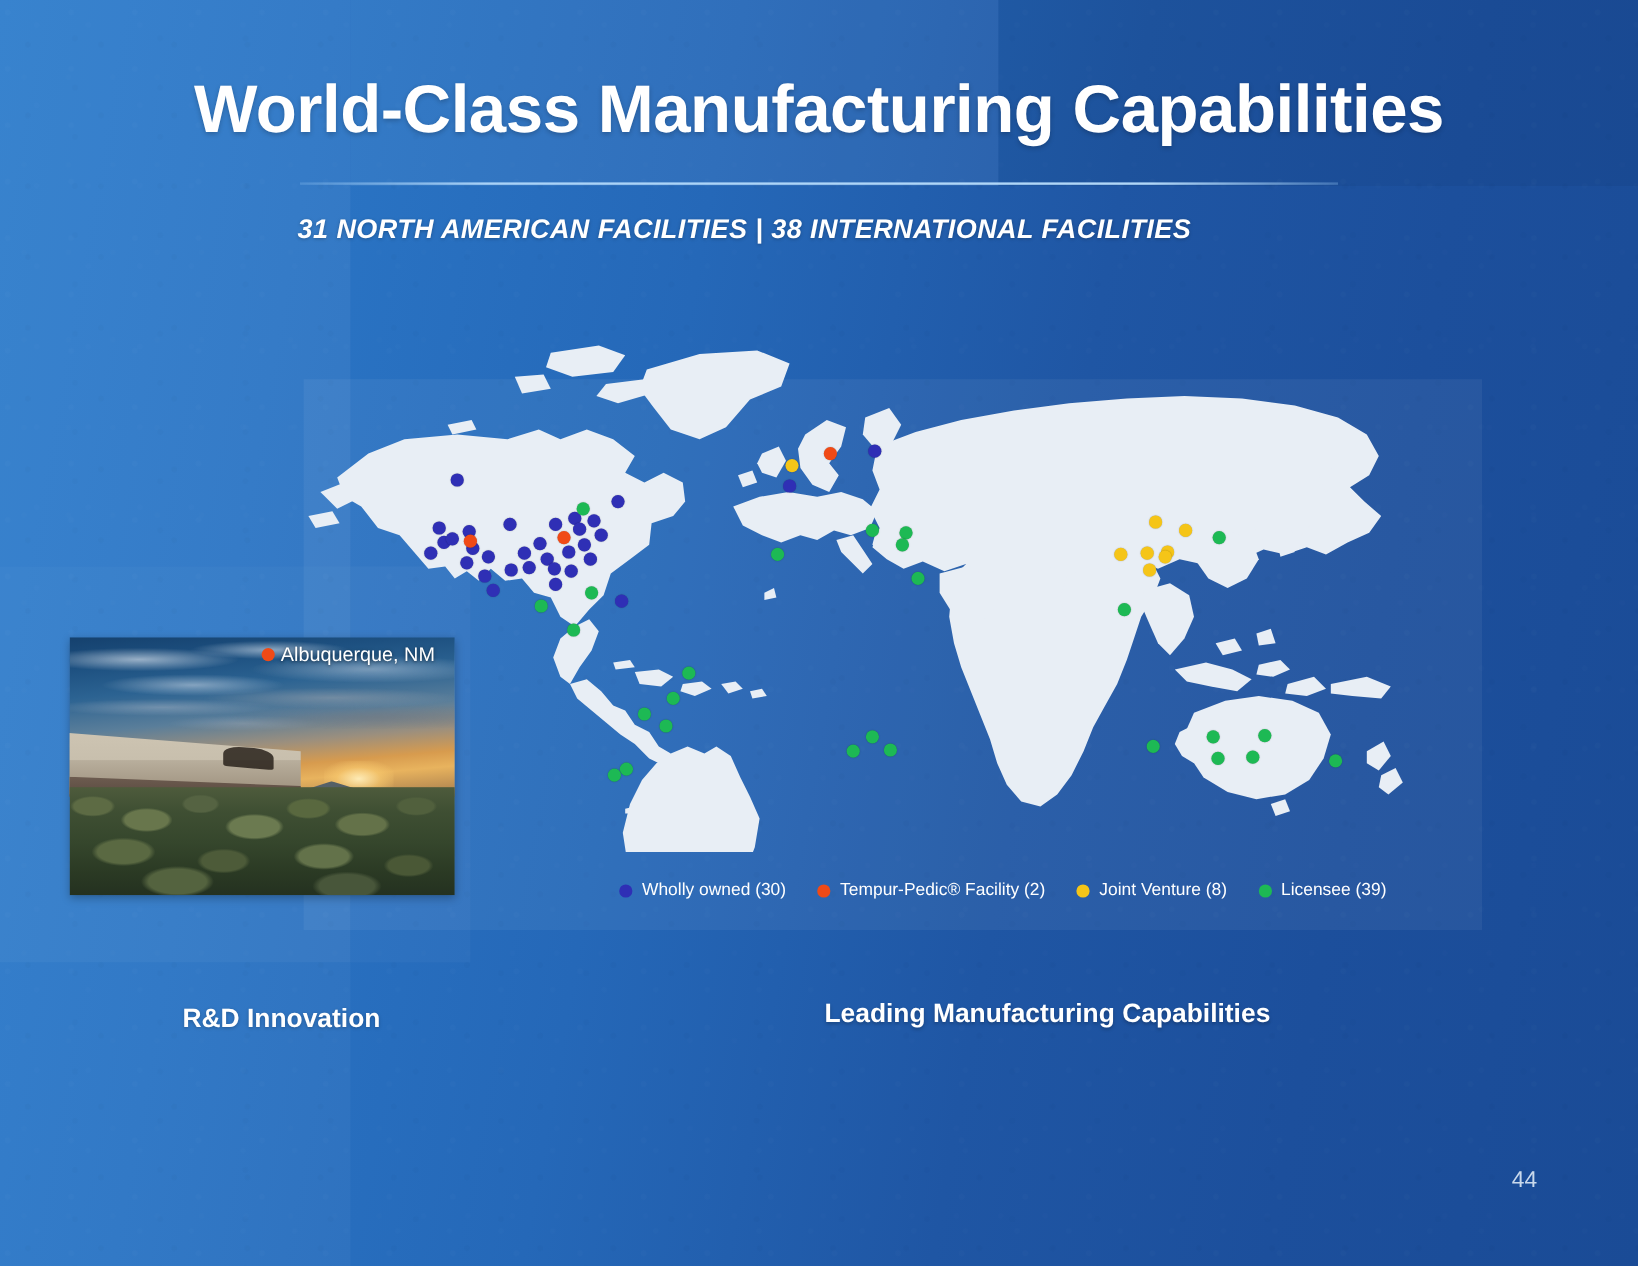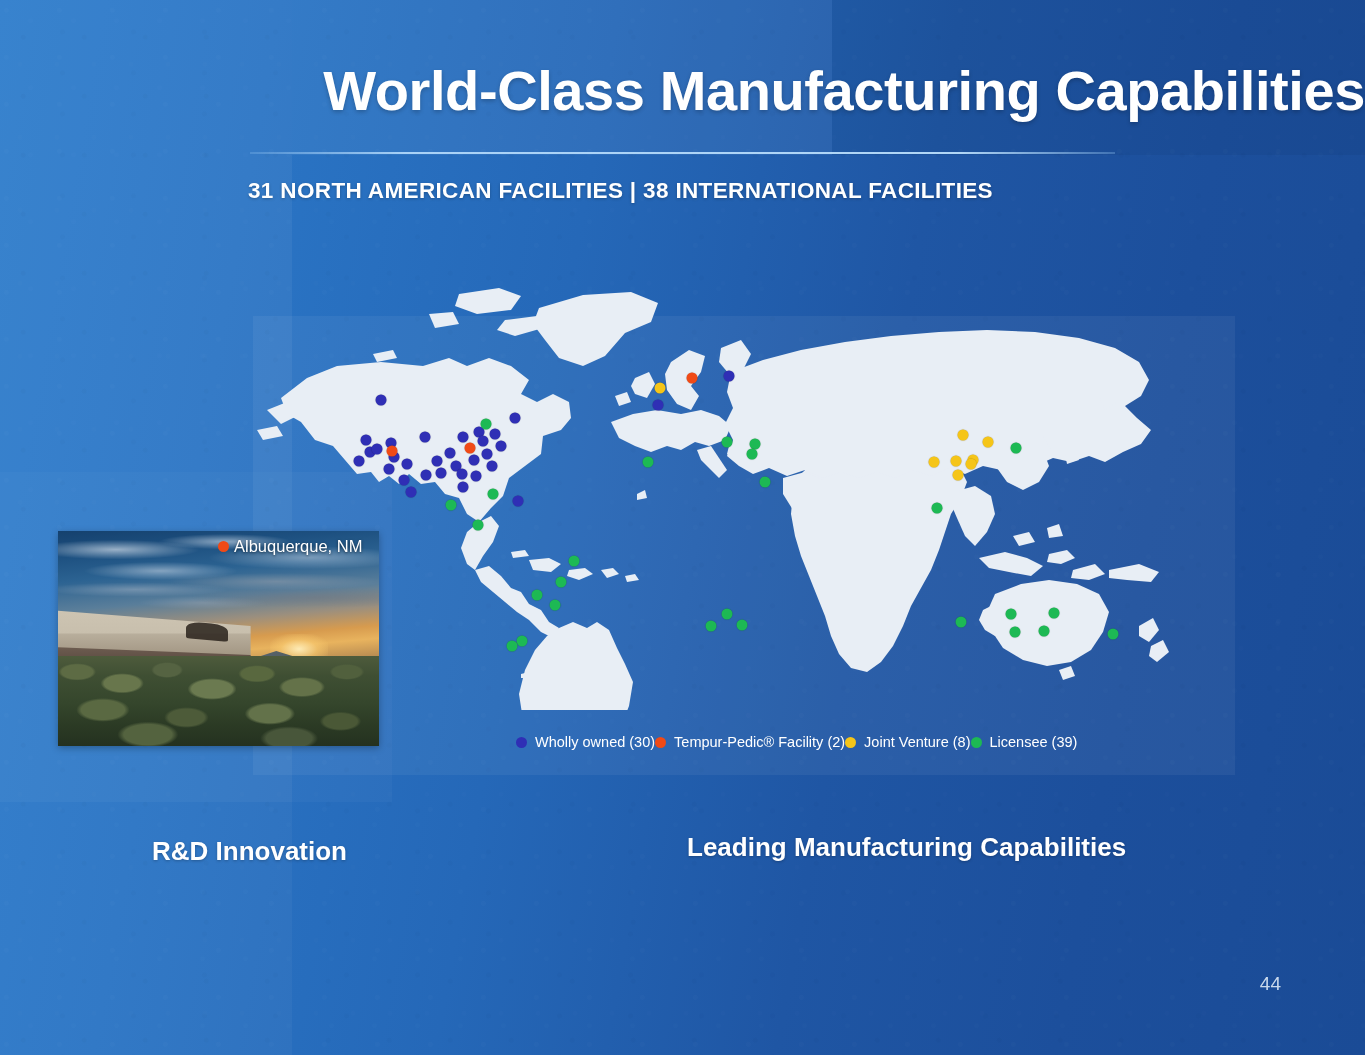--- a/index.html
+++ b/index.html
@@ -36,21 +36,21 @@
   .band-b { left:292px; top:0;   width:540px; height:155px;  background:rgba(255,255,255,.050); }
   .band-c { left:0;    top:472px; width:292px; height:330px; background:rgba(255,255,255,.075); }
   .band-d { left:292px; top:472px; width:100px; height:330px; background:rgba(255,255,255,.030); }
   .band-e { left:832px; top:0;    width:533px; height:155px; background:rgba(0,0,0,.045); }
   .band-f { left:0;    top:802px; width:292px; height:253px; background:rgba(255,255,255,.040); }
 
   
   #title {
     position: absolute;
     left: 0; right: 0; top: 58px;
-    text-align: right;
+    text-align: center;
     color: #ffffff;
     font-size: 56px;
     font-weight: bold;
     letter-spacing: -0.4px;
     text-shadow: 0 2px 4px rgba(0,0,0,.22);
   }
   #divider {
     position: absolute;
     left: 250px;
     top: 152px;
@@ -61,20 +61,21 @@
   #subtitle {
     position: absolute;
     left: 248px;
     top: 178px;
     color: #ffffff;
     font-size: 22.5px;
     font-weight: bold;
     letter-spacing: .35px;
     text-shadow: 0 1px 3px rgba(0,0,0,.25);
     white-space: nowrap;
+    font-style: italic;
   }
 
   
   #map-panel {
     position: absolute;
     left: 253px;
     top: 316px;
     width: 982px;
     height: 459px;
     background: rgba(255,255,255,.055);
@@ -194,34 +195,35 @@
     margin-right: 5px;
   }
 
   
   #legend {
     position: absolute;
     left: 516px;
     top: 734px;
     display: flex;
     align-items: center;
+    gap: 26px;
     color: #ffffff;
     font-size: 14.5px;
   }
   #legend .item { display:flex; align-items:center; gap:8px; white-space:nowrap; }
   #legend .swatch { width:11px; height:11px; border-radius:50%; flex:0 0 auto; }
 
   
   .col { position: absolute; }
   #col-left  { left: 152px; top: 836px; width: 500px; }
   #col-right { left: 687px; top: 832px; width: 520px; }
   .col h2 {
     margin: 0 0 12px 0;
     color: #ffffff;
-    font-size: 26px;
+    font-size: 22px;
     font-weight: bold;
     text-shadow: 0 1px 3px rgba(0,0,0,.25);
   }
   .col ul { list-style:none; margin:0; padding:0; }
   .col li {
     position: relative;
     padding-left: 44px;
     color: #eef3f9;
     font-size: 18.5px;
     line-height: 1.42;

